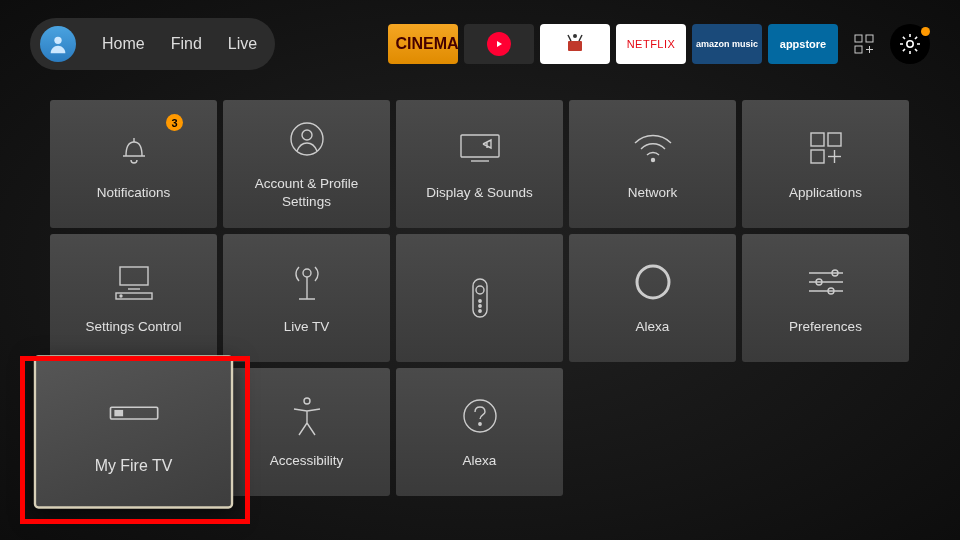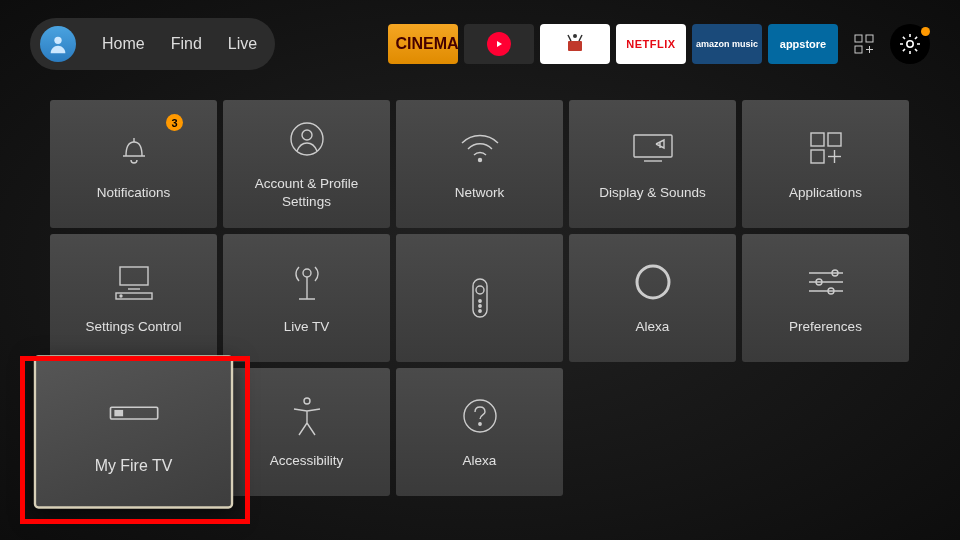--- a/index.html
+++ b/index.html
@@ -40,21 +40,21 @@
   .app-tile {
     width: 70px; height: 40px; border-radius: 4px;
     display: flex; align-items: center; justify-content: center;
     font-size: 11px; font-weight: bold; color: #fff;
     overflow: hidden;
   }
   .app-cinema { background: linear-gradient(#f5a623,#e08b00); color:#400; font-size:16px;padding-left:8px; }
   .app-yt { background: #2b2b2b; }
   .app-yt .circ { width:24px;height:24px;border-radius:50%;background:#ff0033;display:flex;align-items:center;justify-content:center;}
   .app-fun { background:#fff; }
-  .app-netflix { background:#fff; color:#e50914; font-size:11px; letter-spacing:0.5px; font-weight:700;}
+  .app-netflix { background:#fff; color:#e50914; font-size:11px; letter-spacing:0.5px; font-weight:400;}
   .app-music { background:#1a4a7a; color:#fff; font-size:9px; }
   .app-store { background:#0369a1; color:#fff; font-size:11px; }
   .grid-icon, .gear-icon {
     width: 40px; height: 40px; border-radius: 50%;
     display: flex; align-items: center; justify-content: center;
     color:#ccc;
     position:relative;
   }
   .gear-icon { background:#000; }
   .gear-dot { position:absolute; top:3px; right:0px; width:9px;height:9px;border-radius:50%;background:#ff9900;}
@@ -179,37 +179,37 @@
           <circle cx="19" cy="19" r="16"></circle>
           <circle cx="19" cy="15" r="5"></circle>
           <path d="M9 31c2-5 6-8 10-8s8 3 10 8"></path>
         </svg>
       </div>
     <div class="label">Account &amp; Profile Settings</div>
   </div>
 
   <div class="tile">
     <div class="icon">
-        <svg width="44" height="34" viewBox="0 0 44 34">
-          <path d="M4 12c10-10 26-10 36 0M10 18c7-7 17-7 24 0M16 24c3.3-3.3 8.7-3.3 12 0"></path>
-          <circle cx="22" cy="29" r="1.5" fill="#ccc"></circle>
-        </svg>
-      </div>
-    <div class="label">Network</div>
-  </div>
-
-  <div class="tile">
-    <div class="icon">
         <svg width="46" height="34" viewBox="0 0 46 34">
           <rect x="4" y="4" width="38" height="22" rx="1"></rect>
           <line x1="14" y1="30" x2="32" y2="30"></line>
           <path d="M30 11v6M26 13l8-4v8l-8-4"></path>
         </svg>
       </div>
     <div class="label">Display &amp; Sounds</div>
+  </div>
+
+  <div class="tile">
+    <div class="icon">
+        <svg width="44" height="34" viewBox="0 0 44 34">
+          <path d="M4 12c10-10 26-10 36 0M10 18c7-7 17-7 24 0M16 24c3.3-3.3 8.7-3.3 12 0"></path>
+          <circle cx="22" cy="29" r="1.5" fill="#ccc"></circle>
+        </svg>
+      </div>
+    <div class="label">Network</div>
   </div>
 
   <div class="tile">
     <div class="icon">
         <svg width="38" height="38" viewBox="0 0 38 38">
           <rect x="4" y="4" width="13" height="13"></rect>
           <rect x="21" y="4" width="13" height="13"></rect>
           <rect x="4" y="21" width="13" height="13"></rect>
           <line x1="27.5" y1="21" x2="27.5" y2="34"></line>
           <line x1="21" y1="27.5" x2="34" y2="27.5"></line>

